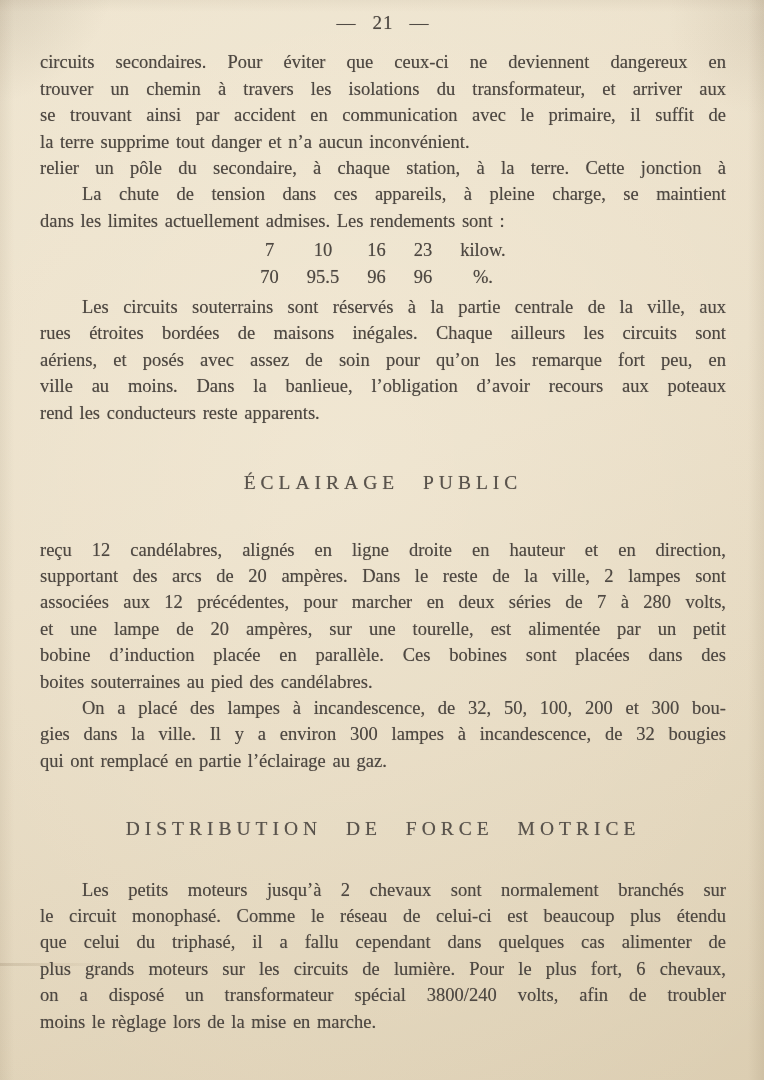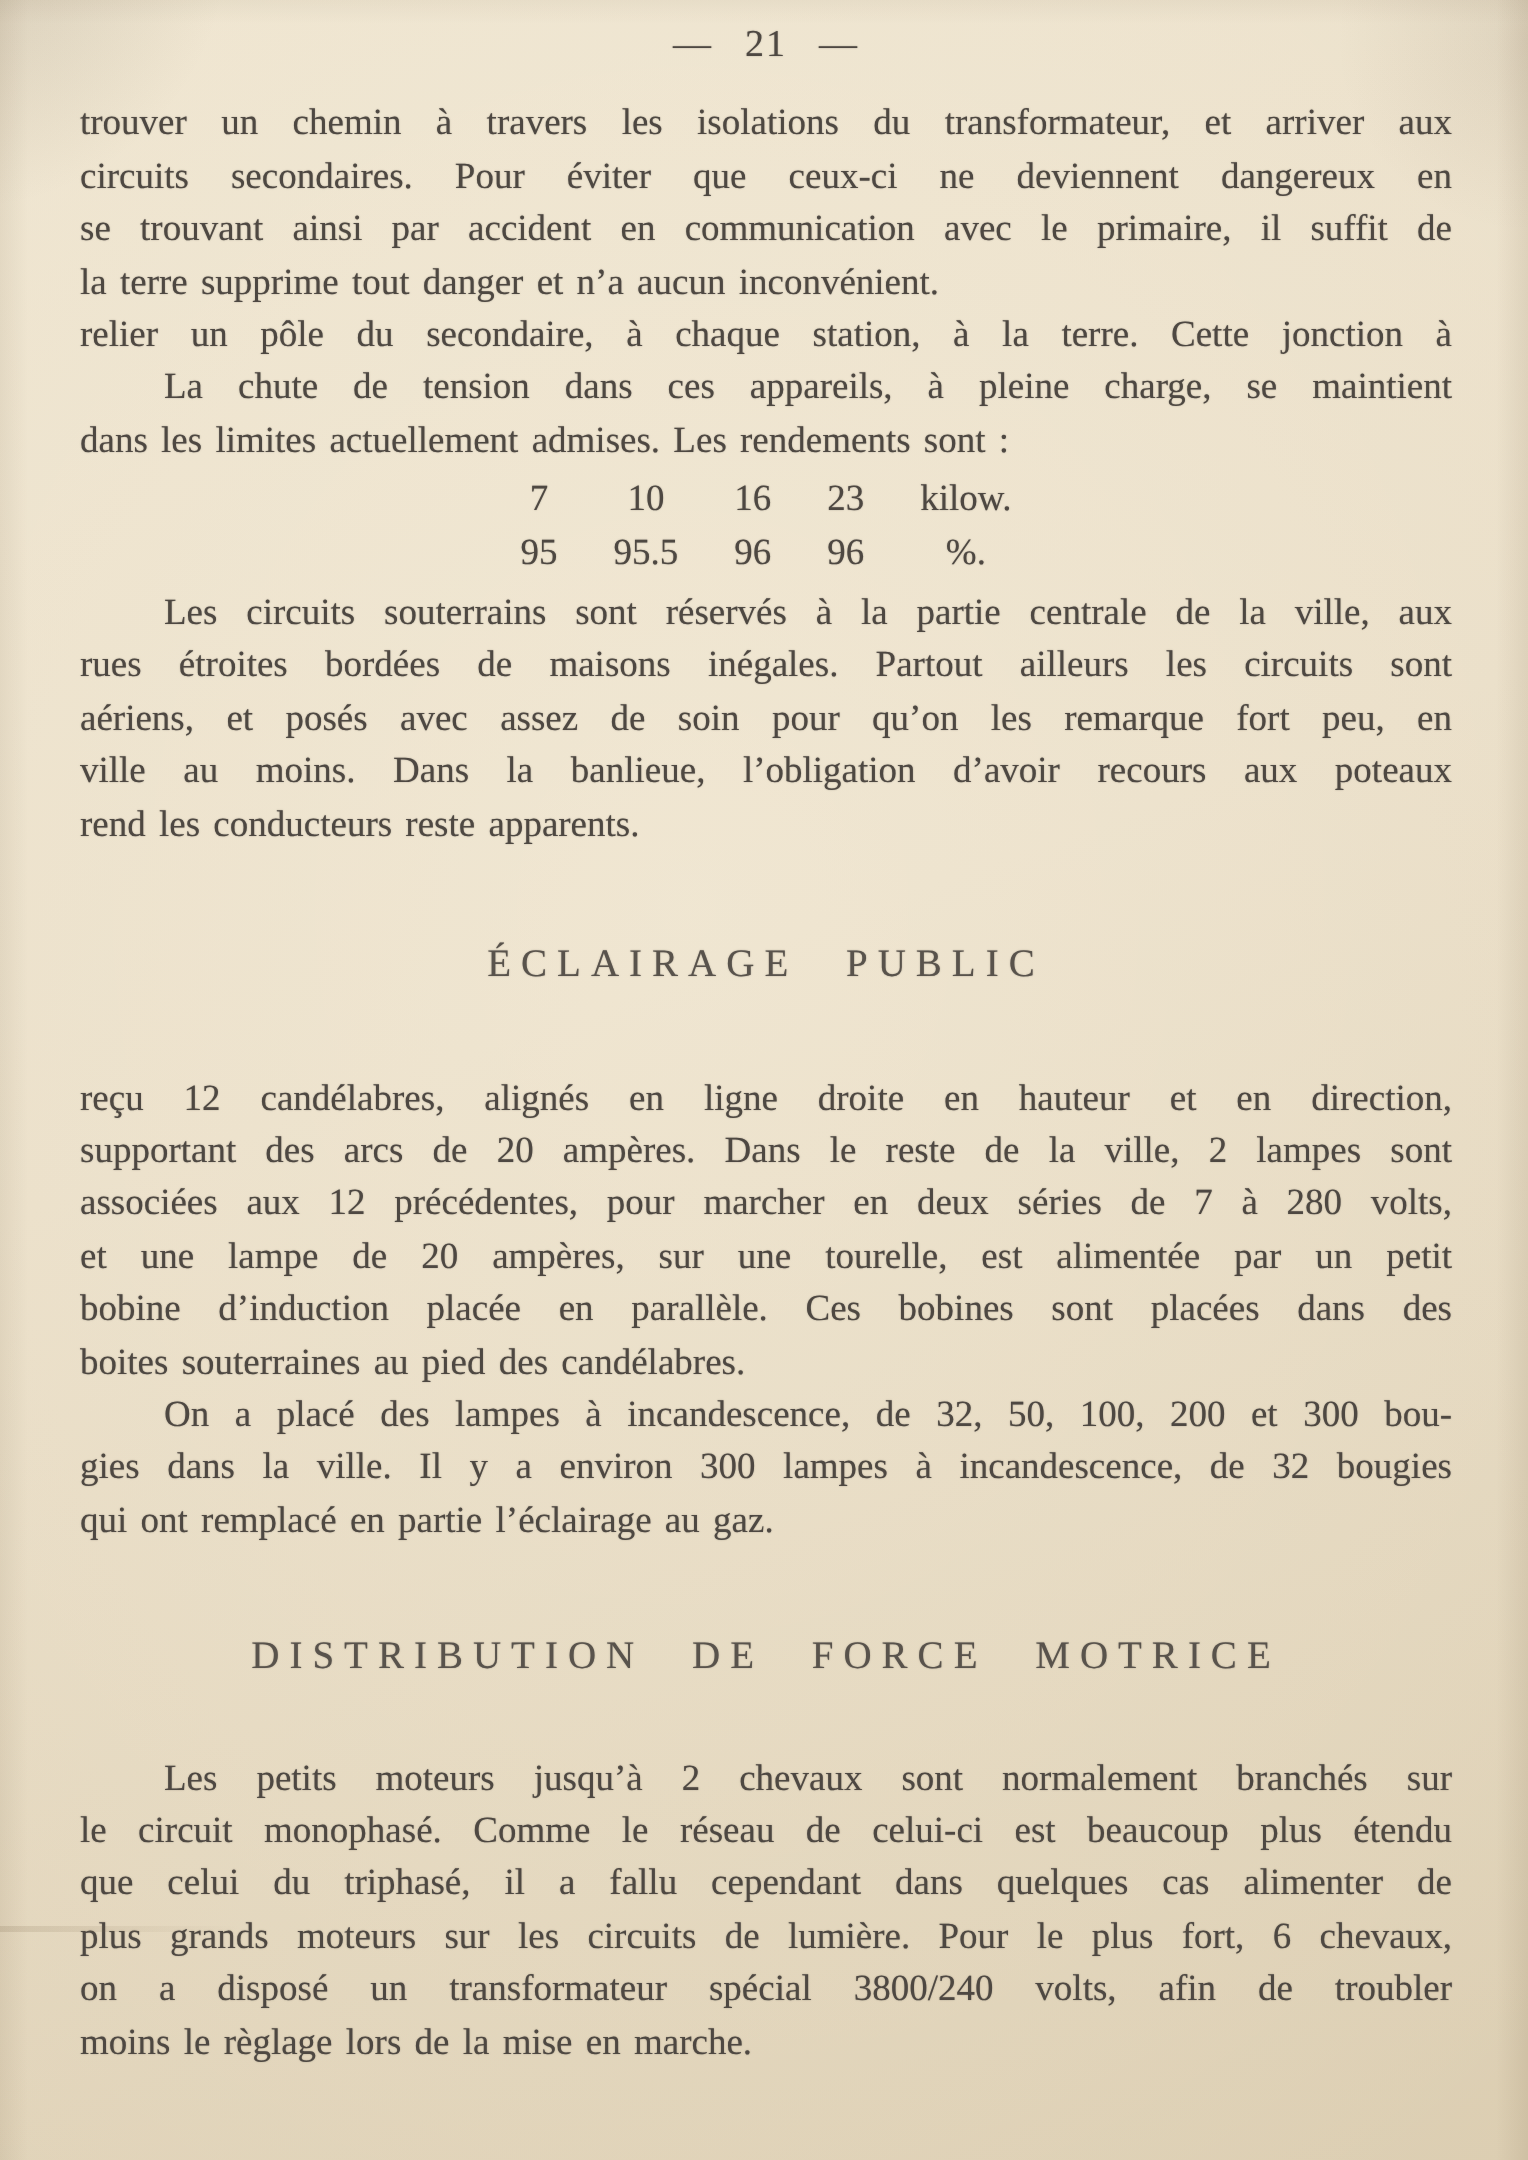--- a/index.html
+++ b/index.html
@@ -82,54 +82,54 @@
 <body>
 
 <div class="page">
   <div class="crease"></div>
 
   <div class="running-head">
     <span class="dash">—</span><span class="pagenum">21</span><span class="dash">—</span>
   </div>
 
   <div class="paragraph lead">
+      <div class="line">circuits secondaires. Pour éviter que ceux-ci ne deviennent dangereux en</div>
       <div class="line">trouver un chemin à travers les isolations du transformateur, et arriver aux</div>
-      <div class="line">circuits secondaires. Pour éviter que ceux-ci ne deviennent dangereux en</div>
       <div class="line">se trouvant ainsi par accident en communication avec le primaire, il suffit de</div>
       <div class="line last">la terre supprime tout danger et n’a aucun inconvénient.</div>
       <div class="line">relier un pôle du secondaire, à chaque station, à la terre. Cette jonction à</div>
     </div>
 
   <div class="paragraph">
       <div class="line indent">La chute de tension dans ces appareils, à pleine charge, se maintient</div>
       <div class="line last">dans les limites actuellement admises. Les rendements sont :</div>
     </div>
 
   <table class="figures-table">
     <tbody>
       <tr>
         <td>7</td>
         <td>10</td>
         <td>16</td>
         <td>23</td>
         <td>kilow.</td>
       </tr>
       <tr>
-        <td>95</td>
+        <td>70</td>
         <td>95.5</td>
         <td>96</td>
         <td>96</td>
         <td>%.</td>
       </tr>
     </tbody>
   </table>
 
   <div class="paragraph">
       <div class="line indent">Les circuits souterrains sont réservés à la partie centrale de la ville, aux</div>
-      <div class="line">rues étroites bordées de maisons inégales. Partout ailleurs les circuits sont</div>
+      <div class="line">rues étroites bordées de maisons inégales. Chaque ailleurs les circuits sont</div>
       <div class="line">aériens, et posés avec assez de soin pour qu’on les remarque fort peu, en</div>
       <div class="line">ville au moins. Dans la banlieue, l’obligation d’avoir recours aux poteaux</div>
       <div class="line last">rend les conducteurs reste apparents.</div>
     </div>
 
   <h2 class="section-heading heading-public">ÉCLAIRAGE PUBLIC</h2>
 
   <div class="paragraph after-heading-public">
       <div class="line">reçu 12 candélabres, alignés en ligne droite en hauteur et en direction,</div>
       <div class="line">supportant des arcs de 20 ampères. Dans le reste de la ville, 2 lampes sont</div>

